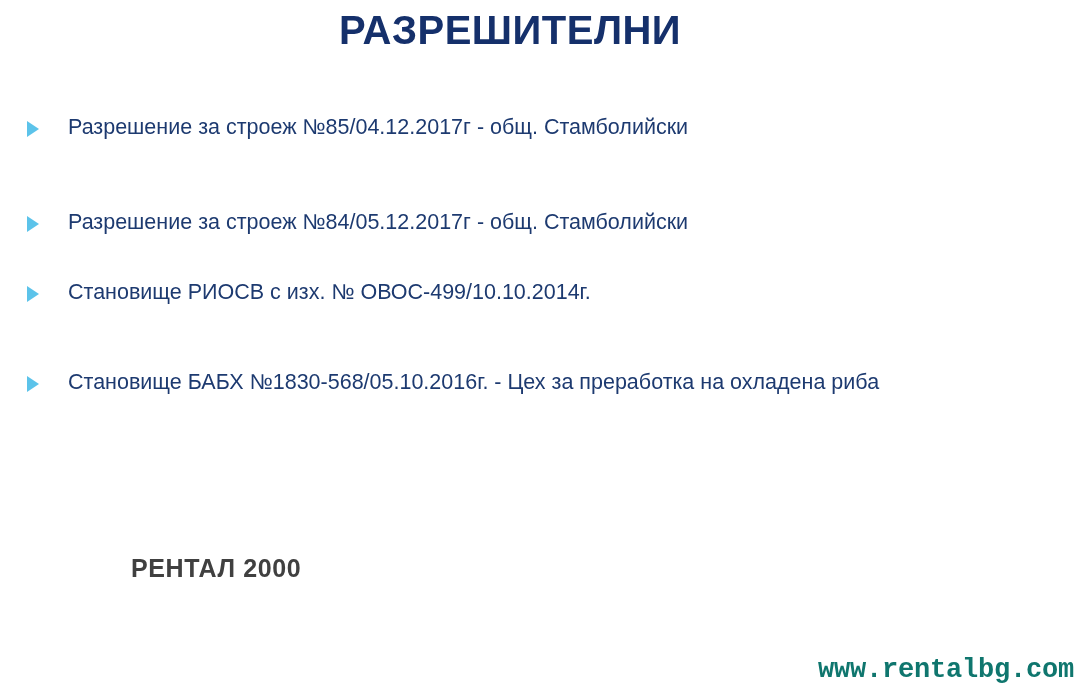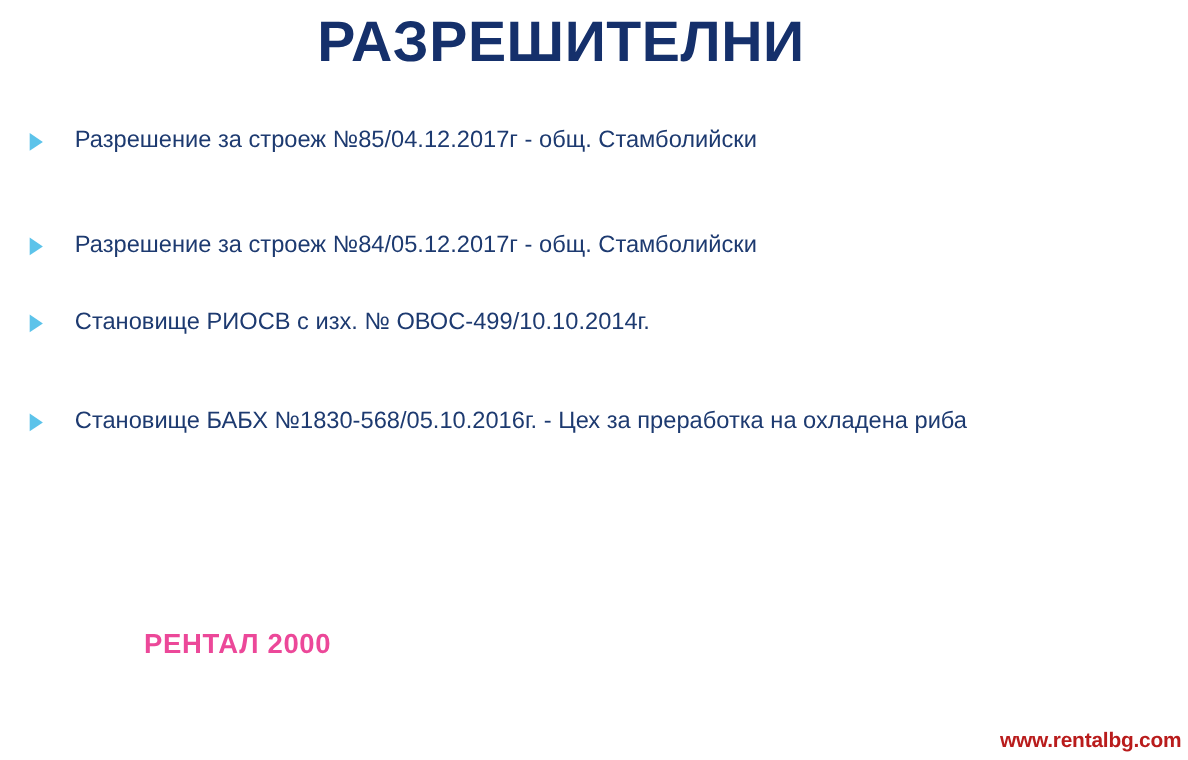--- a/index.html
+++ b/index.html
@@ -23,21 +23,21 @@
     background: #ffffff;
   }
 
   
   .slide-title {
     position: absolute;
     top: 8px;
     left: 0;
     width: 1020px;
     text-align: center;
-    font-size: 52px;
+    font-size: 40px;
     font-weight: bold;
     letter-spacing: 0.5px;
     color: #15306b;
     font-family: "Liberation Sans", "DejaVu Sans", sans-serif;
   }
 
   
   .bullet-list {
     position: absolute;
     top: 112px;
@@ -78,38 +78,38 @@
   .bullet-item.i1 { margin-bottom: 40px; }
   .bullet-item.i2 { margin-bottom: 50px; }
   .bullet-item.i3 { margin-bottom: 62px; }
   .bullet-item.i4 { margin-bottom: 60px; }
   .bullet-item.i5 { margin-bottom: 0; }
 
   
   .watermark {
     position: absolute;
     left: 131px;
-    top: 572px;
+    top: 554px;
     font-size: 25px;
     font-weight: bold;
-    color: #ec4899;
+    color: #404040;
     letter-spacing: 0.6px;
     font-family: "Liberation Sans", "DejaVu Sans", sans-serif;
   }
 
   
   .footer-url {
     position: absolute;
     right: 6px;
     bottom: 6px;
-    font-size: 19px;
+    font-size: 27px;
     font-weight: bold;
-    color: #b91c1c;
+    color: #0f766e;
     letter-spacing: -0.2px;
-    font-family: Liberation Sans, sans-serif;
+    font-family: Liberation Mono, monospace;
   }
 </style>
 </head>
 <body>
 
 <div class="slide">
 
   <h1 class="slide-title">РАЗРЕШИТЕЛНИ</h1>
 
   <ul class="bullet-list">

